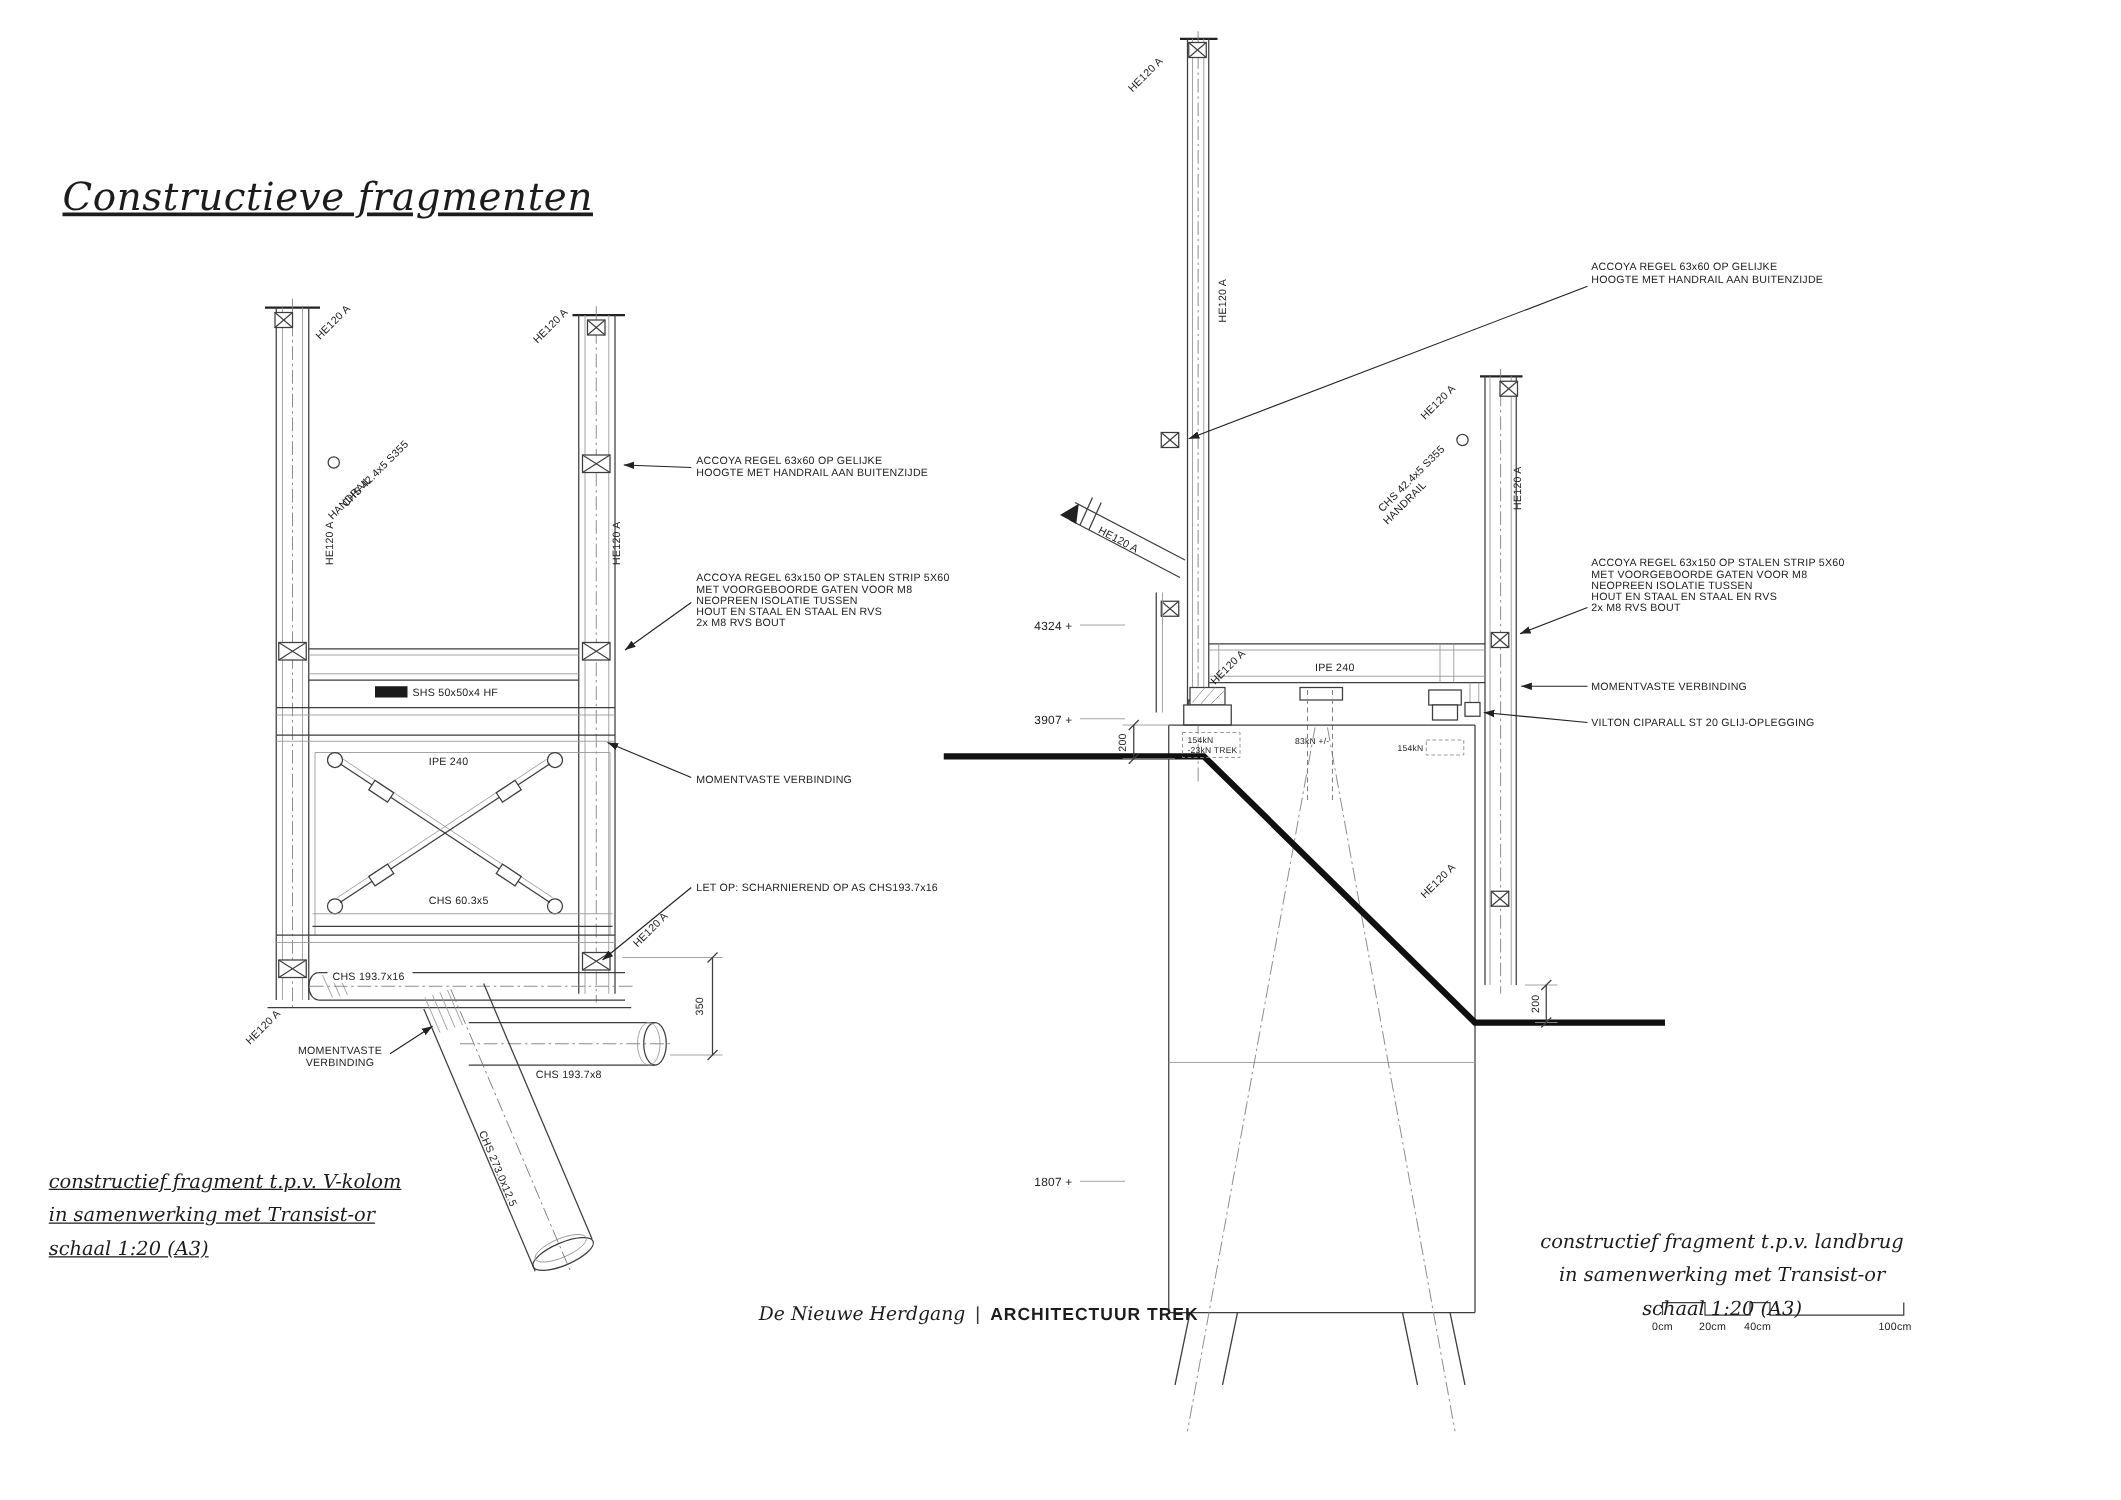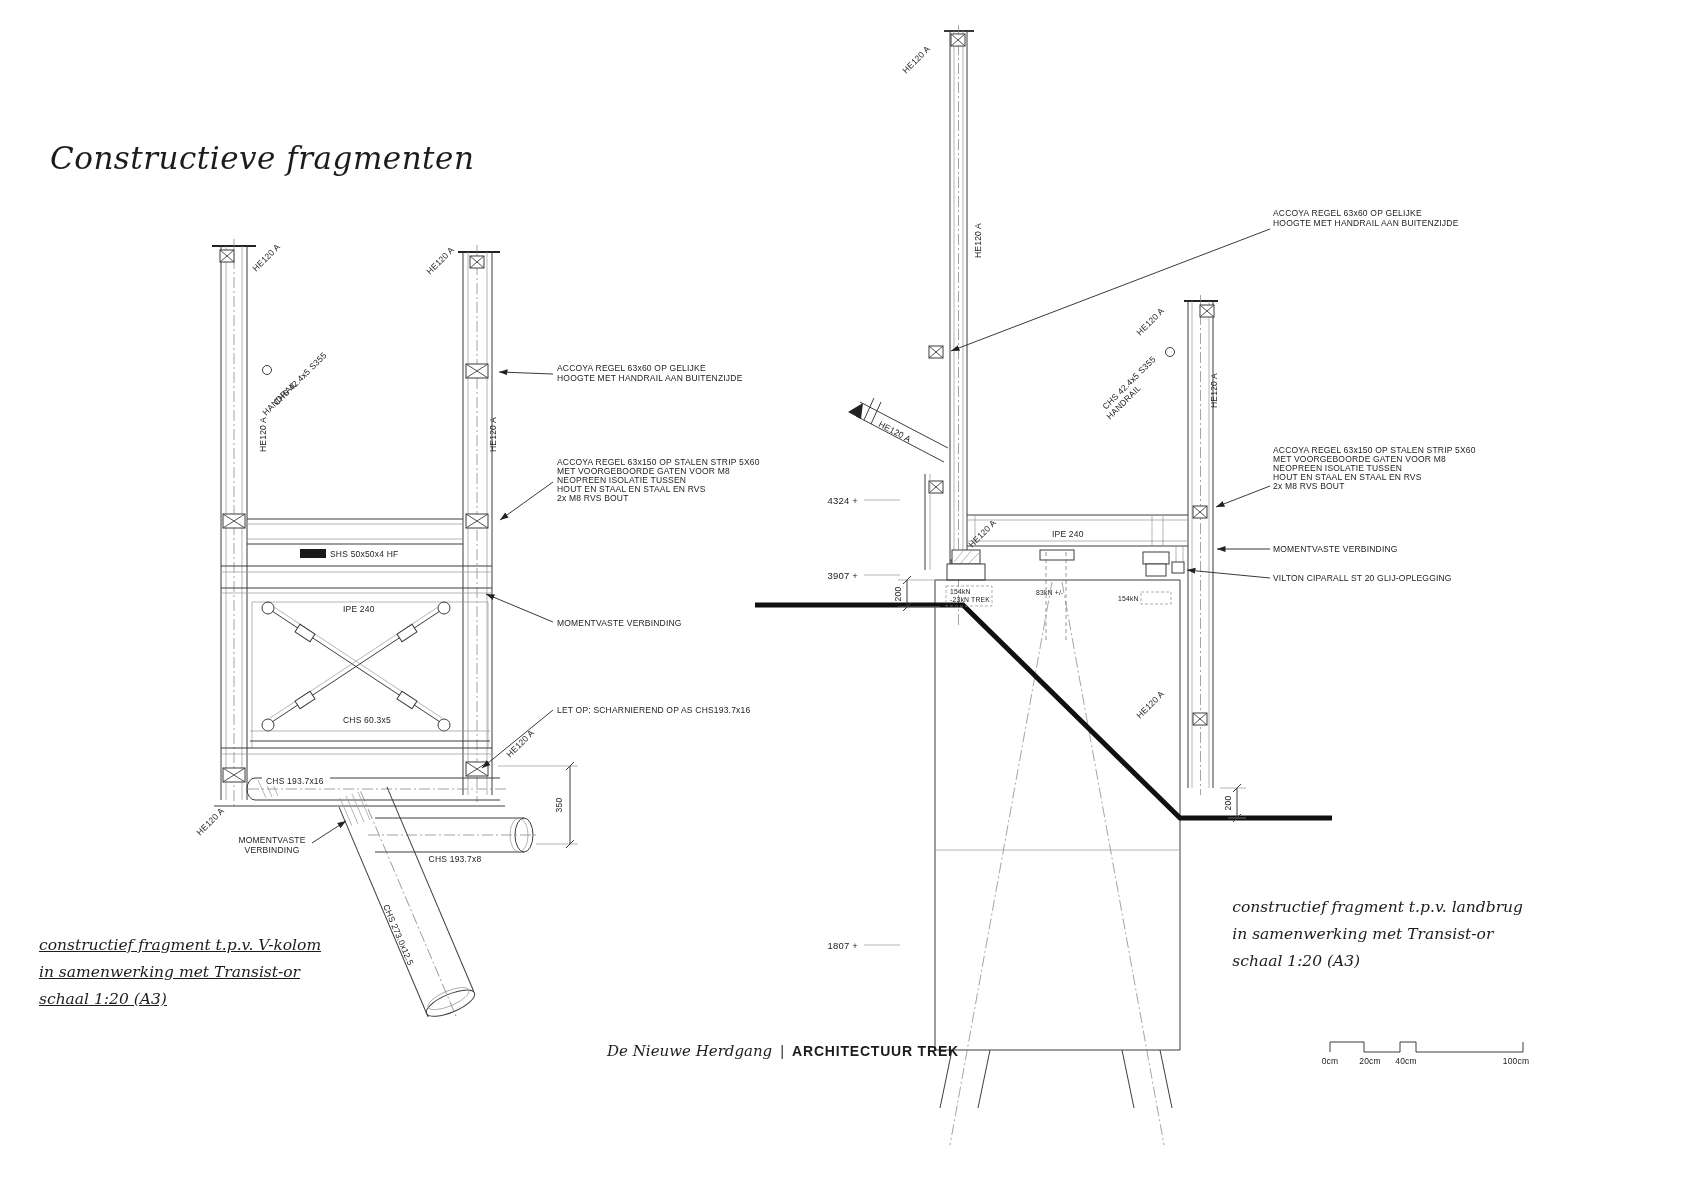--- a/index.html
+++ b/index.html
@@ -1,22 +1,22 @@
 <!DOCTYPE html>
 <html><head>
 <meta charset="utf-8">
 <style>
   html,body{margin:0;padding:0;background:#ffffff;}
   .sheet{position:relative;width:1697px;height:1200px;background:#fff;overflow:hidden;
          font-family:"Liberation Sans",sans-serif;color:#1c1c1c;}
   .title{position:absolute;left:50px;top:140px;margin:0;font:italic 400 31px "DejaVu Serif",serif;
-         color:#1c1c1c;letter-spacing:.5px;}
+         color:#1c1c1c;letter-spacing:.5px;text-decoration:underline;}
   .caption{position:absolute;font:italic 15.5px "DejaVu Serif",serif;line-height:27px;color:#1c1c1c;}
   .caption.cap-left{left:39px;top:932px;text-decoration:underline;}
-  .caption.cap-right{right:174px;top:894px;text-align:left;}
+  .caption.cap-right{right:174px;top:980px;text-align:center;}
   .footer{position:absolute;left:783px;top:1042px;transform:translateX(-50%);
           display:flex;gap:8px;align-items:baseline;white-space:nowrap;}
   .footer .proj{font:italic 15px "DejaVu Serif",serif;}
   .footer .sep{font:15px "Liberation Sans",sans-serif;color:#333;}
   .footer .studio{font:bold 14px "Liberation Sans",sans-serif;letter-spacing:.8px;}
   svg.plan{position:absolute;left:0;top:0;}
   .s1{stroke:#3d3d3d;stroke-width:1;fill:none;}
   .s2{stroke:#222;stroke-width:1.8;fill:none;}
   .thin{stroke:#979797;stroke-width:.7;fill:none;}
   .cl{stroke:#7d7d7d;stroke-width:.7;fill:none;stroke-dasharray:11 3 2 3;}

